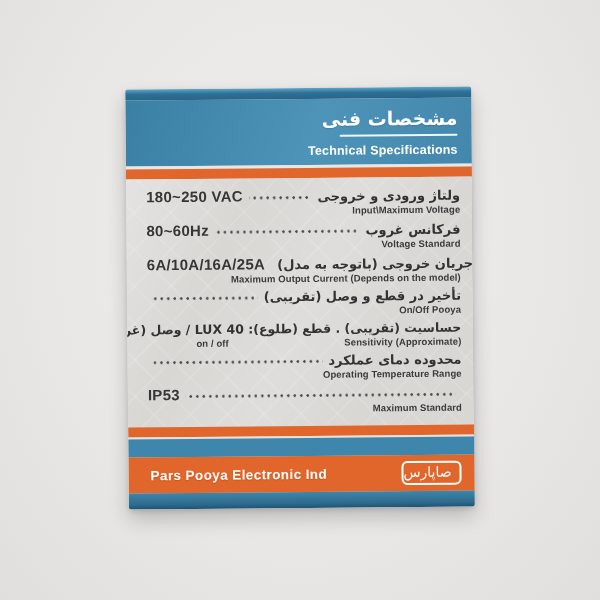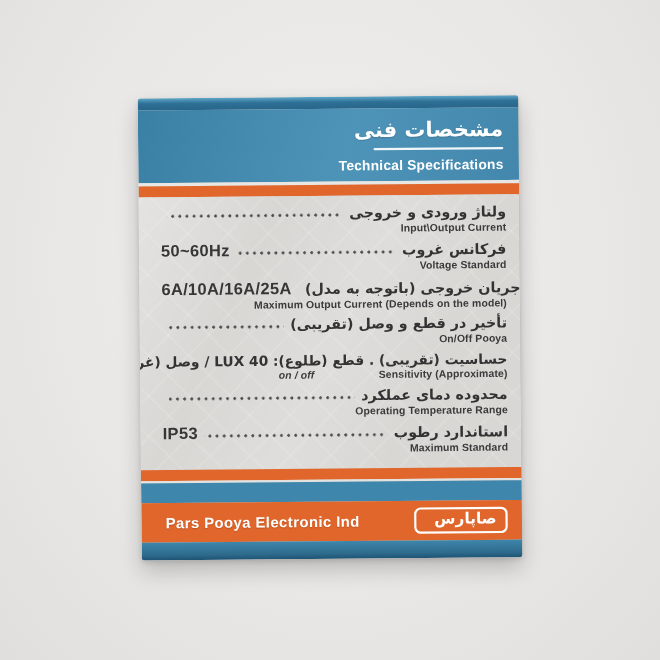--- a/index.html
+++ b/index.html
@@ -65,32 +65,32 @@
     background-size:6.5px 3px;background-repeat:repeat-x;background-position:right bottom;
   }
   .label-fa{
     font-family:"DejaVu Sans",sans-serif;direction:rtl;unicode-bidi:plaintext;
     font-size:13px;font-weight:bold;color:#333;white-space:nowrap;
   }
   .line1.full .label-fa{font-size:12.5px;}
   .line2{display:flex;justify-content:flex-end;margin-top:1px;}
   .line2.split{justify-content:space-between;}
   .label-en{font-size:9.5px;font-weight:bold;color:#3a3a3a;letter-spacing:0.1px;}
-  .sub-left{margin-left:106px;font-style:italic;}
+  .sub-left{margin-left:49px;}
 
   .band-orange{
     height:36px;background:var(--orange,#e0662b);
     display:flex;align-items:center;justify-content:space-between;
     padding:0 13px 0 22px;box-sizing:border-box;
   }
   .company{color:#fff;font-size:13.5px;font-weight:bold;letter-spacing:0.4px;text-shadow:0 1px 1px rgba(0,0,0,0.15);}
   .brand{
     font-family:"DejaVu Sans",sans-serif;direction:rtl;
-    color:#fff;font-size:14px;font-weight:bold;
-    border:2px solid #fff;border-radius:6px;padding:1px 8px 3px 16px;
+    color:#fff;font-size:14px;font-weight:normal;
+    border:2px solid #fff;border-radius:6px;padding:1px 8px 3px 0;
   }
 </style>
 </head>
 <body>
 
 <div class="scene">
   <div class="box">
 
     <div class="top-edge"></div>
 
@@ -99,30 +99,31 @@
       <div class="header-rule"></div>
       <div class="title-en">Technical Specifications</div>
     </div>
 
     <div class="gap-light"></div>
     <div class="stripe-orange"></div>
 
     <div class="body" id="spec-rows">
         <div class="spec-row">
           <div class="line1">
+            <span class="value">180~250 VAC</span>
             <span class="dots"></span>
             <span class="label-fa">ولتاژ ورودی و خروجی</span>
           </div>
           <div class="line2">
-            <span class="label-en">Input\Output Current</span>
+            <span class="label-en">Input\Maximum Voltage</span>
           </div>
         </div>
         <div class="spec-row">
           <div class="line1">
-            <span class="value">50~60Hz</span>
+            <span class="value">80~60Hz</span>
             <span class="dots"></span>
             <span class="label-fa">فرکانس غروب</span>
           </div>
           <div class="line2">
             <span class="label-en">Voltage Standard</span>
           </div>
         </div>
         <div class="spec-row">
           <div class="line1">
             <span class="value">6A/10A/16A/25A</span>
@@ -157,21 +158,20 @@
             <span class="label-fa">محدوده دمای عملکرد</span>
           </div>
           <div class="line2">
             <span class="label-en">Operating Temperature Range</span>
           </div>
         </div>
         <div class="spec-row">
           <div class="line1">
             <span class="value">IP53</span>
             <span class="dots"></span>
-            <span class="label-fa">استاندارد رطوب</span>
           </div>
           <div class="line2">
             <span class="label-en">Maximum Standard</span>
           </div>
         </div>
       </div>
 
     <div class="stripe-orange"></div>
     <div class="gap-light2"></div>
     <div class="stripe-blue"></div>

